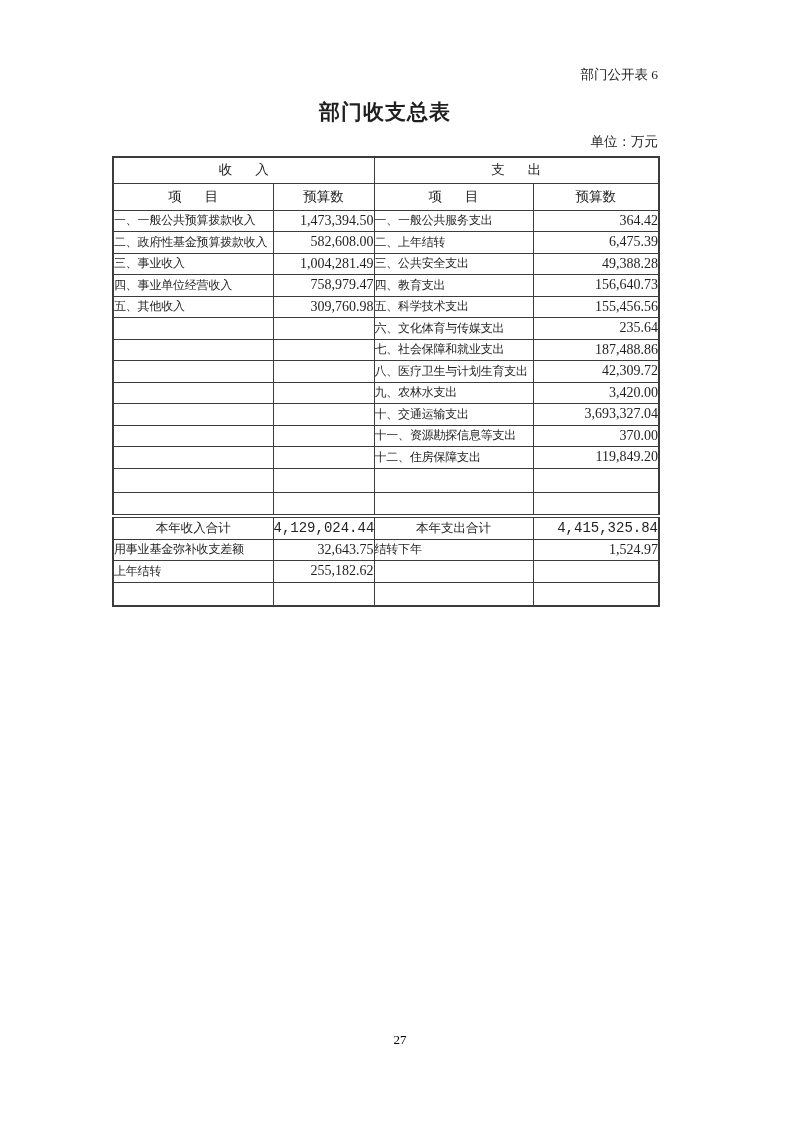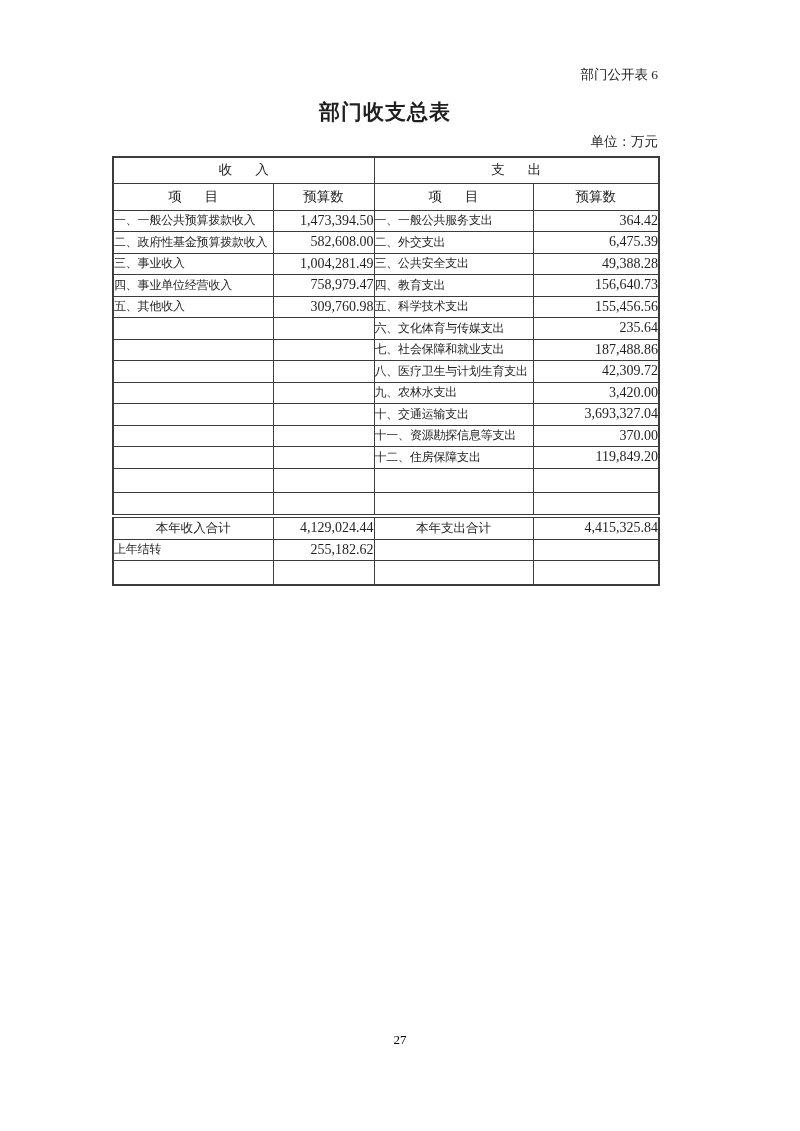--- a/index.html
+++ b/index.html
@@ -56,21 +56,21 @@
   thead tr.section-row { height: 26px; padding-left: 12px; }
   thead tr.colhead-row { height: 27px; }
   thead th {
     text-align: center;
     font-weight: bold;
     font-size: 13.5px;
   }
   .spread { letter-spacing: 1.7em; margin-right: -1.7em; }
   tbody tr { height: 21.5px; }
   tbody tr.r-blank { height: 24px; }
-  tbody tr.r-subtotal { height: 23px; }
+  tbody tr.r-subtotal { height: 23px; font-family: Liberation Mono, monospace; }
   tbody tr.r-total { height: 25px; }
   tbody tr.r-subtotal td, tbody tr.r-total td { border-top: 4px double #3c3c3c; }
   td.c-item { text-align: left; padding-left: 5px; font-size: 12px; letter-spacing: -0.2px; }
   td.c-val  { text-align: right; padding-right: 6px; font-size: 14px; }
   tbody tr.r-subtotal td.c-item,
   tbody tr.r-total td.c-item { text-align: center; padding-left: 0; font-size: 12.5px; letter-spacing: 0; }
   .page-number {
     position: absolute;
     left: 0; right: 0;
     top: 1032px;
@@ -125,21 +125,21 @@
       <tbody id="table-body">
           <tr class="r-data">
             <td class="c-item">一、一般公共预算拨款收入</td>
             <td class="c-val">1,473,394.50</td>
             <td class="c-item">一、一般公共服务支出</td>
             <td class="c-val">364.42</td>
           </tr>
           <tr class="r-data">
             <td class="c-item">二、政府性基金预算拨款收入</td>
             <td class="c-val">582,608.00</td>
-            <td class="c-item">二、外交支出</td>
+            <td class="c-item">二、上年结转</td>
             <td class="c-val">6,475.39</td>
           </tr>
           <tr class="r-data">
             <td class="c-item">三、事业收入</td>
             <td class="c-val">1,004,281.49</td>
             <td class="c-item">三、公共安全支出</td>
             <td class="c-val">49,388.28</td>
           </tr>
           <tr class="r-data">
             <td class="c-item">四、事业单位经营收入</td>
@@ -207,20 +207,26 @@
             <td class="c-item"></td>
             <td class="c-val"></td>
           </tr>
           <tr class="r-subtotal">
             <td class="c-item">本年收入合计</td>
             <td class="c-val">4,129,024.44</td>
             <td class="c-item">本年支出合计</td>
             <td class="c-val">4,415,325.84</td>
           </tr>
           <tr class="r-data">
+            <td class="c-item">用事业基金弥补收支差额</td>
+            <td class="c-val">32,643.75</td>
+            <td class="c-item">结转下年</td>
+            <td class="c-val">1,524.97</td>
+          </tr>
+          <tr class="r-data">
             <td class="c-item">上年结转</td>
             <td class="c-val">255,182.62</td>
             <td class="c-item"></td>
             <td class="c-val"></td>
           </tr>
           <tr class="r-blank">
             <td class="c-item"></td>
             <td class="c-val"></td>
             <td class="c-item"></td>
             <td class="c-val"></td>

